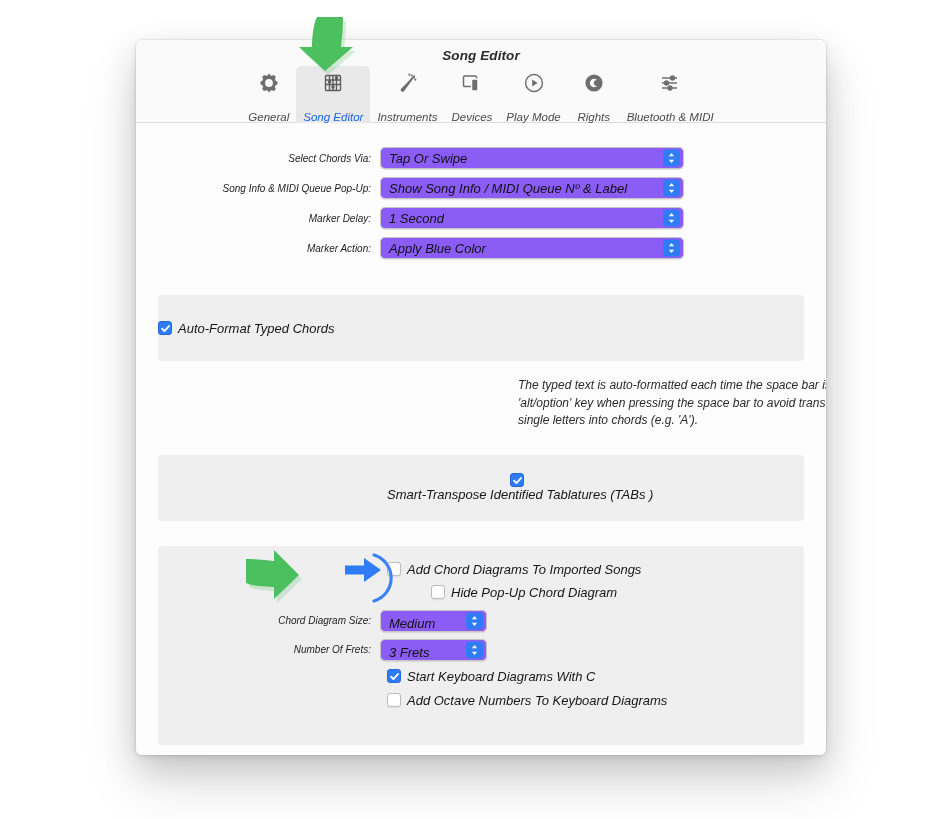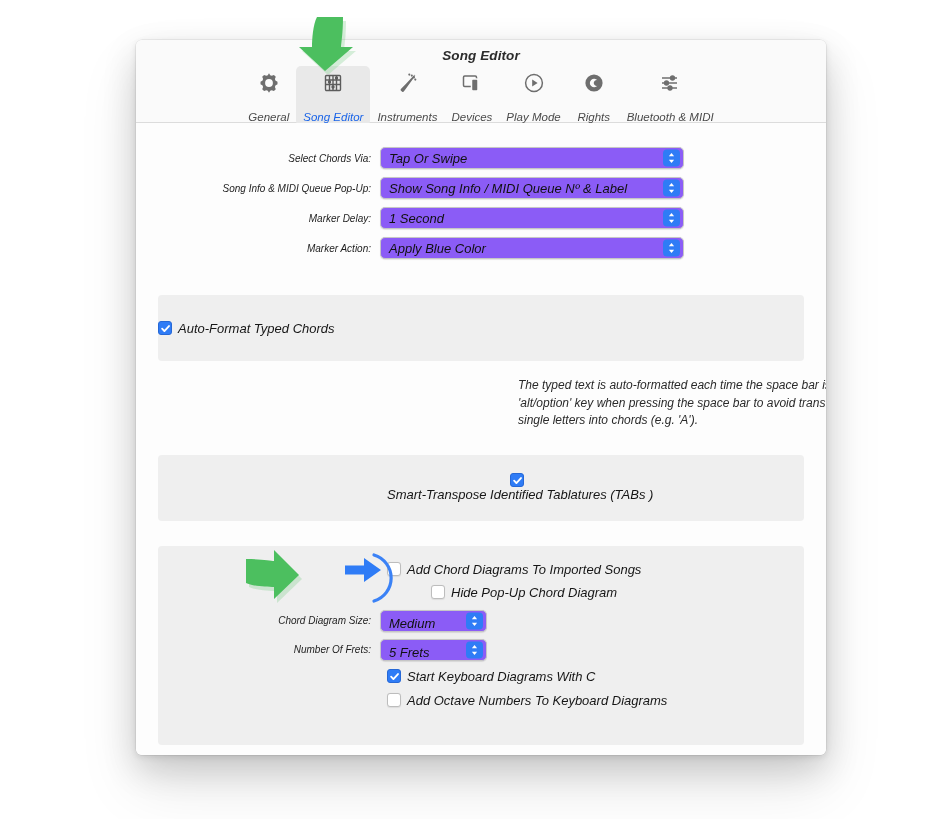--- a/index.html
+++ b/index.html
@@ -408,21 +408,21 @@
               <path d="M5.5 1.4l2.6 3.3H2.9z"></path>
                 <path d="M5.5 11.6l2.6-3.3H2.9z"></path>
             </svg>
           </span>
         </div>
       </div>
 
       <div class="form-row" style="">
         <div class="form-label" style="width:222px;">Number Of Frets:</div>
         <div class="popup w-narrow">
-          <span>5 Frets</span>
+          <span>3 Frets</span>
           <span class="popup-arrows">
             <svg width="11" height="13" viewBox="0 0 11 13" fill="#ffffff">
               <path d="M5.5 1.4l2.6 3.3H2.9z"></path>
                 <path d="M5.5 11.6l2.6-3.3H2.9z"></path>
             </svg>
           </span>
         </div>
       </div>
 
       <div class="check-line" style="margin-left:229px; margin-top:6px;">

